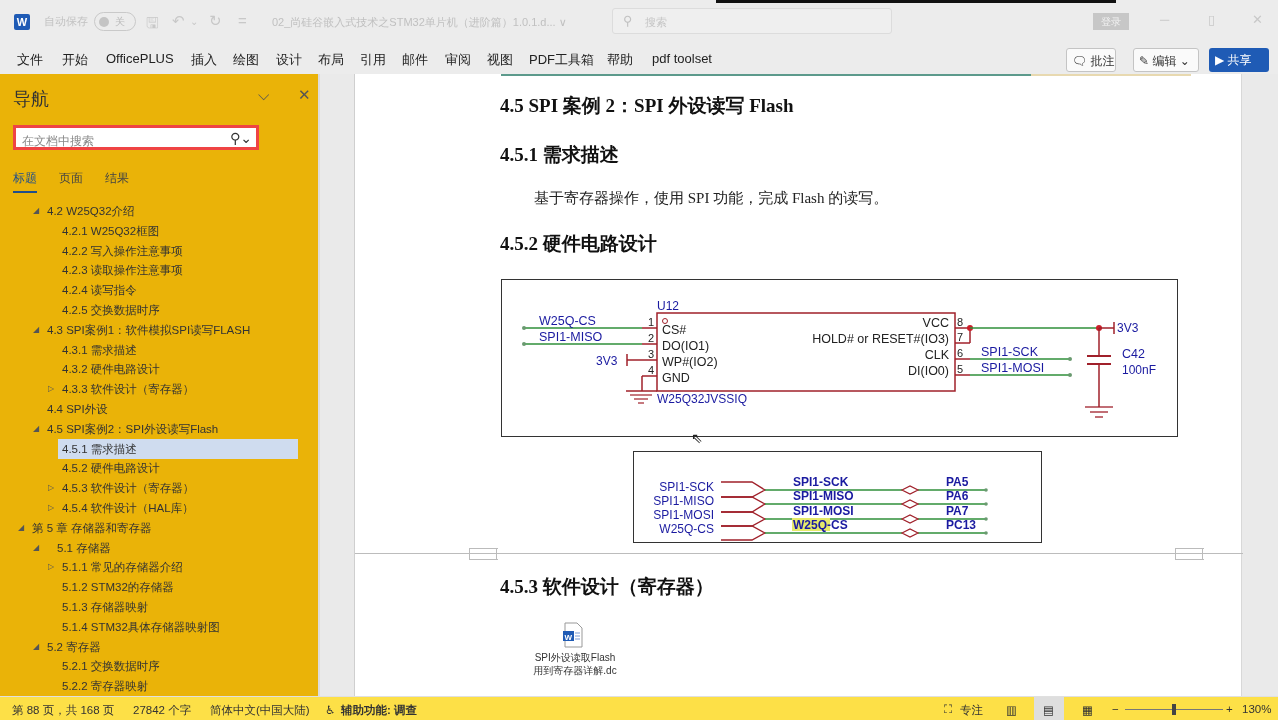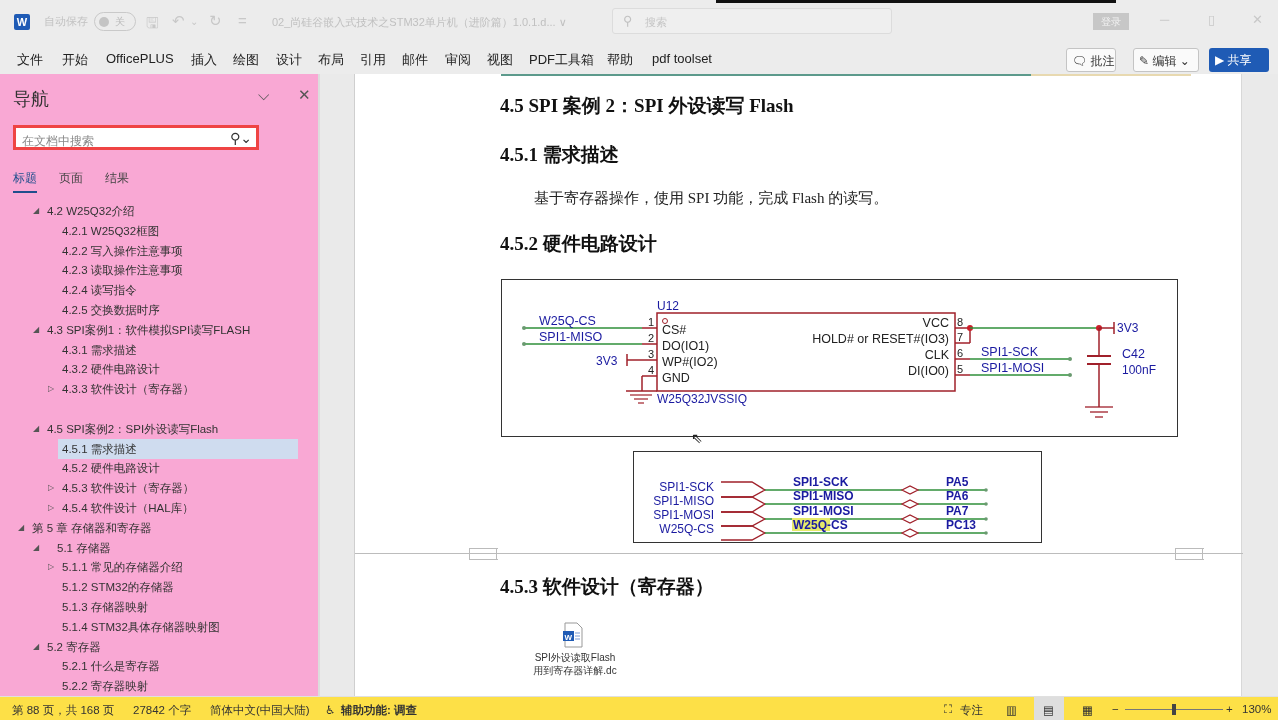--- a/index.html
+++ b/index.html
@@ -22,21 +22,21 @@
   .login-btn { position: absolute; left: 1093px; top: 13px; width: 36px; height: 17px; background: #c7c7c7; color: #f2f2f2; font-size: 10px; text-align: center; line-height: 17px; }
   .win-btn { position: absolute; top: 12px; color: #c8c8c8; font-size: 13px; }
 
   
   .ribbon { position: absolute; left: 0; top: 44px; width: 1278px; height: 30px; background: #ececec; }
   .ribbon .tab { position: absolute; top: 7px; font-size: 13px; color: #222; white-space: nowrap; }
   .ribbon-btn { position: absolute; top: 4px; height: 24px; border: 1px solid #c4c4c4; background: #fafafa; border-radius: 3px; font-size: 12px; color: #333; padding: 4px 5px; white-space: nowrap; }
   .share-btn { position: absolute; left: 1209px; top: 4px; width: 60px; height: 24px; background: #1f5bb5; border-radius: 3px; color: #fff; font-size: 12px; padding: 4px 6px; }
 
   
-  .nav { position: absolute; left: 0; top: 74px; width: 320px; height: 622px; background: #f9a8d4; }
+  .nav { position: absolute; left: 0; top: 74px; width: 320px; height: 622px; background: #eab308; }
   .nav-title { position: absolute; left: 13px; top: 13px; font-size: 18px; color: #333; }
   .nav-ctrl { position: absolute; top: 12px; color: #555; font-size: 15px; }
   .nav-search { position: absolute; left: 13px; top: 51px; width: 246px; height: 25px; border: 3px solid #ef4444; background: #fff; }
   .nav-search .ph { position: absolute; left: 6px; top: 5px; font-size: 12px; color: #888; }
   .nav-search .icon { position: absolute; right: 4px; top: 2px; font-size: 14px; color: #333; }
   .nav-tab { position: absolute; top: 96px; font-size: 12px; color: #444; }
   .nav-tab.active { color: #1f4e8c; }
   .nav-tab-underline { position: absolute; left: 13px; top: 117px; width: 24px; height: 2px; background: #1f4e8c; }
   .tree { position: absolute; left: 0; top: 124px; width: 320px; height: 498px; overflow: hidden; }
   .tree-item { position: absolute; height: 20px; font-size: 11.5px; color: #333; white-space: nowrap; line-height: 20px; }
@@ -169,20 +169,23 @@
         <div class="tree-item" style="top: 141.6px; left: 0px; width: 310px;">
           <span style="position: absolute; left: 62px;">4.3.1 需求描述</span>
         </div>
         <div class="tree-item" style="top: 161.4px; left: 0px; width: 310px;">
           <span style="position: absolute; left: 62px;">4.3.2 硬件电路设计</span>
         </div>
         <div class="tree-item" style="top: 181.2px; left: 0px; width: 310px;">
           <span class="tree-arrow" style="left: 48px;">▷</span>
           <span style="position: absolute; left: 62px;">4.3.3 软件设计（寄存器）</span>
         </div>
+        <div class="tree-item" style="top: 201px; left: 0px; width: 310px;">
+          <span style="position: absolute; left: 47px;">4.4 SPI外设</span>
+        </div>
         <div class="tree-item" style="top: 220.8px; left: 0px; width: 310px;">
           <span class="tree-arrow" style="left: 33px;">◢</span>
           <span style="position: absolute; left: 47px;">4.5 SPI案例2：SPI外设读写Flash</span>
         </div>
         <div class="tree-item selected" style="top: 240.6px; left: 58px; width: 240px;">
           <span style="position: absolute; left: 4px;">4.5.1 需求描述</span>
         </div>
         <div class="tree-item" style="top: 260.4px; left: 0px; width: 310px;">
           <span style="position: absolute; left: 62px;">4.5.2 硬件电路设计</span>
         </div>
@@ -213,21 +216,21 @@
           <span style="position: absolute; left: 62px;">5.1.3 存储器映射</span>
         </div>
         <div class="tree-item" style="top: 418.8px; left: 0px; width: 310px;">
           <span style="position: absolute; left: 62px;">5.1.4 STM32具体存储器映射图</span>
         </div>
         <div class="tree-item" style="top: 438.6px; left: 0px; width: 310px;">
           <span class="tree-arrow" style="left: 33px;">◢</span>
           <span style="position: absolute; left: 47px;">5.2 寄存器</span>
         </div>
         <div class="tree-item" style="top: 458.4px; left: 0px; width: 310px;">
-          <span style="position: absolute; left: 62px;">5.2.1 什么是寄存器</span>
+          <span style="position: absolute; left: 62px;">5.2.1 交换数据时序</span>
         </div>
         <div class="tree-item" style="top: 478.2px; left: 0px; width: 310px;">
           <span style="position: absolute; left: 62px;">5.2.2 寄存器映射</span>
         </div>
       </div>
   </div>
   <div class="nav-scroll-border"></div>
 
   <div class="docarea">
     <div class="page">

